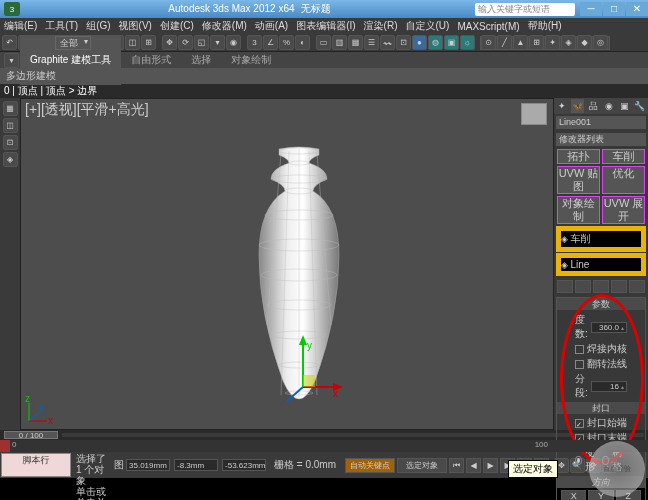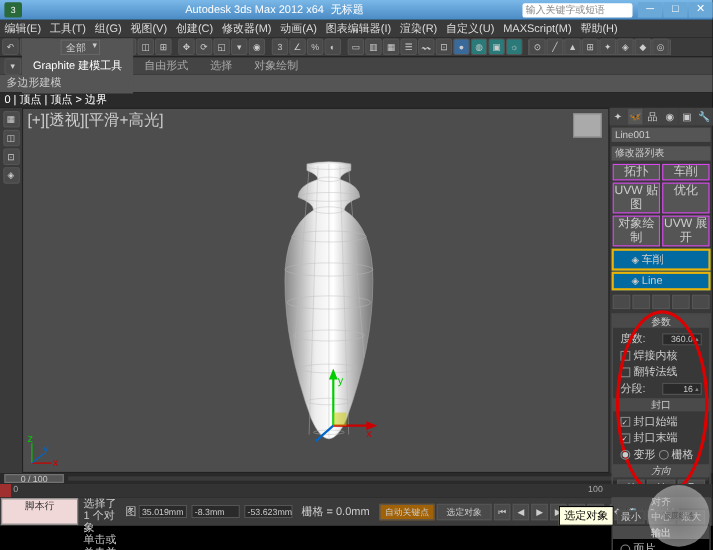--- a/index.html
+++ b/index.html
@@ -37,27 +37,27 @@
 .gizmo { position:absolute; left:262px; top:236px; width:60px; height:70px; pointer-events:none; }
 .axiscue { position:absolute; left:4px; bottom:4px; width:30px; height:30px; }
 .cmdpanel { width:94px; background:#383838; display:flex; flex-direction:column; }
 .cp-tabs { height:16px; display:flex; background:#2a2a2a; }
 .cp-tabs .ct { flex:1; text-align:center; line-height:15px; font-size:9px; border:1px solid #444; background:#444; }
 .cp-tabs .ct.active { background:#555; }
 .cp-name { height:14px; background:#555; margin:2px; font-size:9px; padding:0 3px; line-height:13px; }
 .cp-row { display:flex; margin:1px 2px; }
 .cp-row .half { flex:1; background:#555; text-align:center; line-height:13px; font-size:11px; margin:0 1px; border:1px solid #d946ef; }
 .cp-stack { margin:1px 2px; }
-.cp-stack .item { background:#0369a1; border:2px solid #eab308; font-size:9px; padding:1px 16px; margin-bottom:1px; }
+.cp-stack .item { background:#000000; border:5px solid #eab308; font-size:9px; padding:1px 0; margin-bottom:1px; }
 .cp-icons { display:flex; margin:2px; }
 .cp-icons .ci { flex:1; height:13px; background:#4a4a4a; border:1px solid #555; margin:0 1px; }
 .rollup { margin:2px; border:1px solid #555; position:relative; }
 .rollup-hd { background:#4a4a4a; text-align:center; font-size:9px; line-height:12px; }
 .rollup-body { padding:2px 3px; }
-.prow { display:flex; align-items:center; margin:1px 4px; font-size:9px; }
+.prow { display:flex; align-items:center; margin:1px 15px; font-size:9px;justify-content:flex-end; }
 .prow .lbl { flex:1; }
 .prow .spin { width:36px; height:11px; background:#2a2a2a; border:1px solid #555; font-size:8px; padding:0 2px; display:flex; align-items:center; justify-content:flex-end; }
 .prow .spin::after { content:"▴"; font-size:6px; margin-left:2px; color:#888; }
 .chk { width:9px; height:9px; border:1px solid #888; margin-right:3px; display:inline-block; }
 .chk.on::before { content:"✓"; font-size:7px; position:relative; top:-2px; color:#ddd; }
 .radio { width:9px; height:9px; border:1px solid #888; border-radius:50%; margin-right:3px; display:inline-block; position:relative; }
 .radio.on::before { content:""; position:absolute; inset:1px; background:#ccc; border-radius:50%; }
 .axis-btns { display:flex; }
 .axis-btns .ab { flex:1; height:12px; background:#4a4a4a; border:1px solid #555; text-align:center; line-height:11px; font-size:9px; margin:0 1px; }
 .red-circle { position:absolute; border:3px solid #d00; border-radius:50%; width:84px; height:170px; left:3px; top:-4px; pointer-events:none; }

